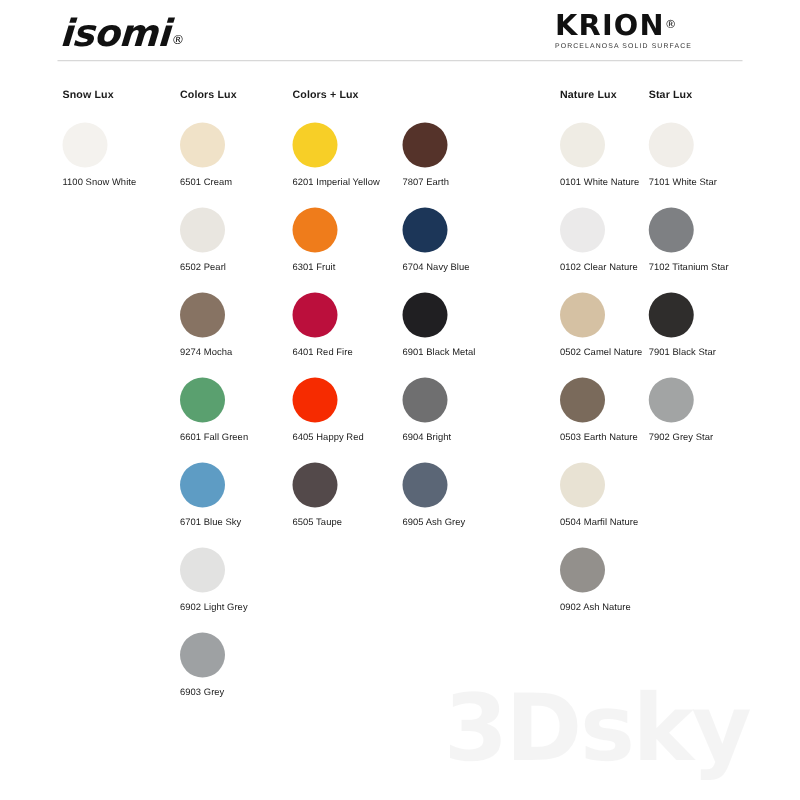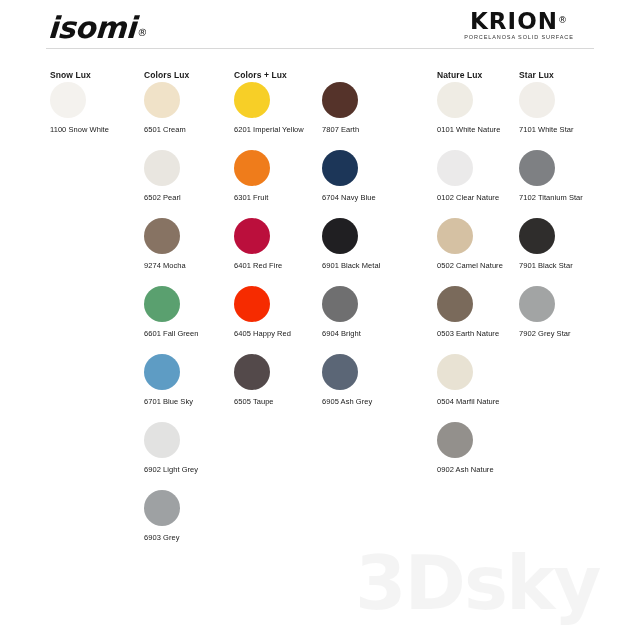--- a/index.html
+++ b/index.html
@@ -37,21 +37,20 @@
   .brand-isomi .reg {
     font-size: 10px;
     font-weight: normal;
     vertical-align: 2px;
     font-style: normal;
   }
   .brand-krion {
     position: absolute;
     right: 46px;
     top: 8px;
-    text-align: center;
     width: 150px;
   }
   .krion-word {
     font-family: "DejaVu Sans", sans-serif;
     font-size: 23px;
     font-weight: bold;
     letter-spacing: 1px;
     color: #111111;
     line-height: 24px;
   }
@@ -93,21 +92,21 @@
   
   .col {
     position: absolute;
     top: 70px;
   }
   .col-title {
     font-size: 8.5px;
     font-weight: bold;
     color: #1a1a1a;
     letter-spacing: 0.1px;
-    margin-bottom: 0px;
+    margin-bottom: 16px;
     height: 12px;
     white-space: nowrap;
   }
   .swatch-cell {
     position: relative;
     height: 68px;
   }
   .dot {
     width: 36px;
     height: 36px;
@@ -218,21 +217,21 @@
       </div>
       <div class="swatch-cell">
         <span class="dot" style="background: rgb(111, 111, 112);"></span>
         <div class="dot-label">6904 Bright</div>
       </div>
       <div class="swatch-cell">
         <span class="dot" style="background: rgb(91, 102, 118);"></span>
         <div class="dot-label">6905 Ash Grey</div>
       </div>
     </div>
-    <div class="col" style="left: 437px;">
+    <div class="col" style="left: 448px;">
       <div class="col-title">Nature Lux</div>
       <div class="swatch-cell">
         <span class="dot" style="background: rgb(239, 236, 228);"></span>
         <div class="dot-label">0101 White Nature</div>
       </div>
       <div class="swatch-cell">
         <span class="dot" style="background: rgb(235, 234, 234);"></span>
         <div class="dot-label">0102 Clear Nature</div>
       </div>
       <div class="swatch-cell">

